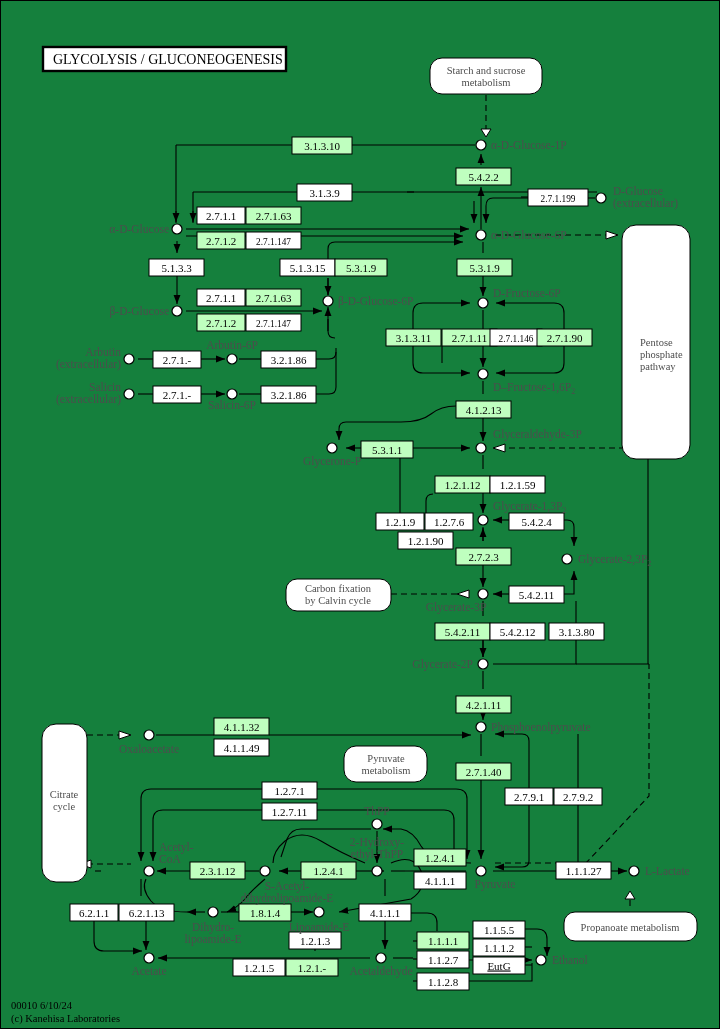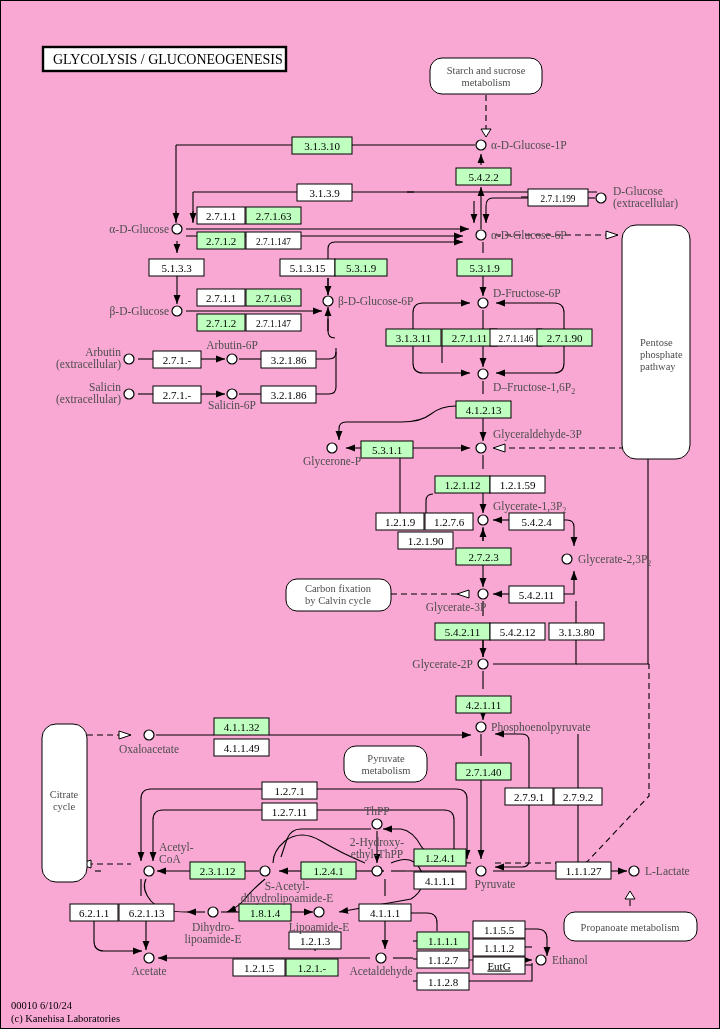--- a/index.html
+++ b/index.html
@@ -1,17 +1,17 @@
 <!DOCTYPE html>
 <html><head>
 <meta charset="utf-8">
 <style>
   html,body{margin:0;padding:0;background:#ffffff;}
   body{font-family:"Liberation Serif","DejaVu Serif",serif;}
-  #map{position:relative;width:720px;height:1029px;background:#f9a8d4;
+  #map{position:relative;width:720px;height:1029px;background:#15803d;
        border:1px solid #000;box-sizing:border-box;}
   svg{position:absolute;left:0;top:0;width:720px;height:1029px;}
   text{font-family:"Liberation Serif","DejaVu Serif",serif;}
   .cpd-label{font-size:11.5px;fill:#4d4d4d;}
   .ec-text{font-size:11px;fill:#000;}
   .ec-text.sq{font-size:9.3px;}
   .map-text{font-size:10.5px;fill:#4d4d4d;}
   .title-text{font-size:14px;fill:#000;}
   .foot-text{font-size:10.5px;fill:#000;}
   .ec-box{fill:#ffffff;stroke:#000000;stroke-width:1;}

